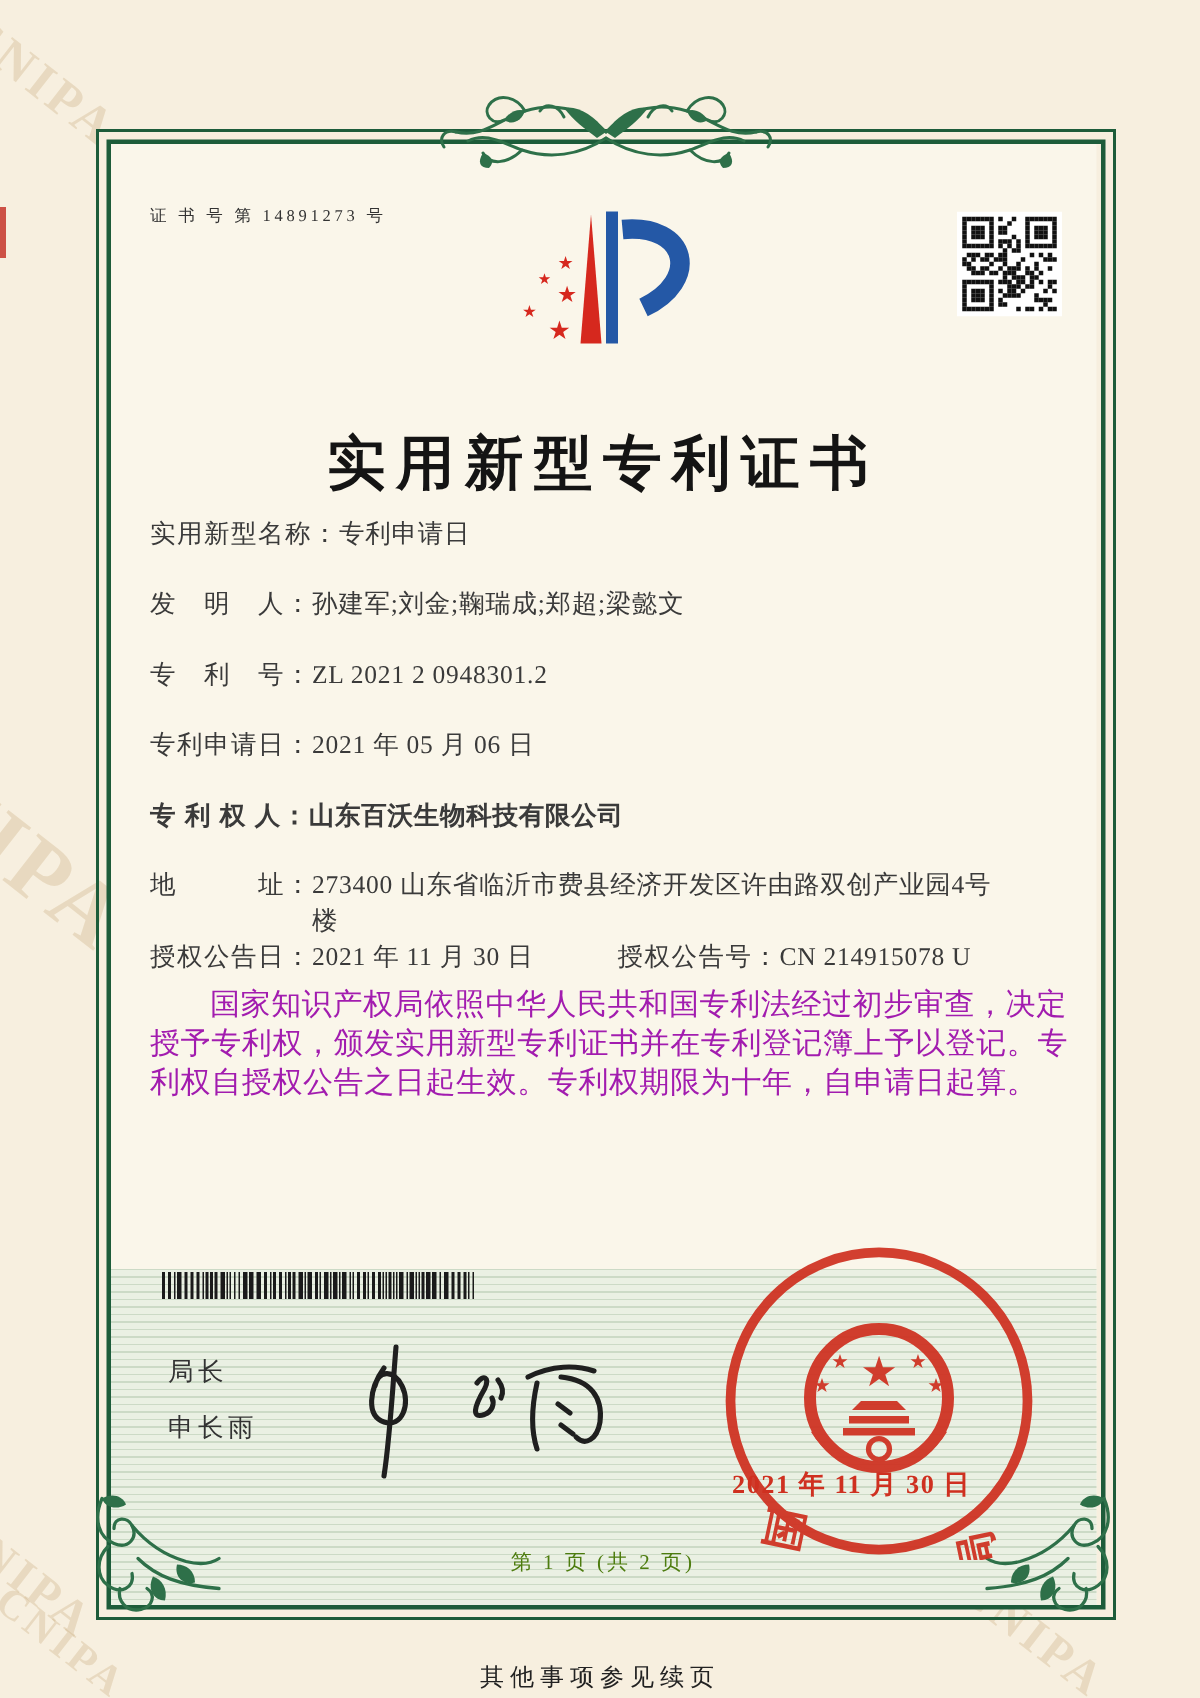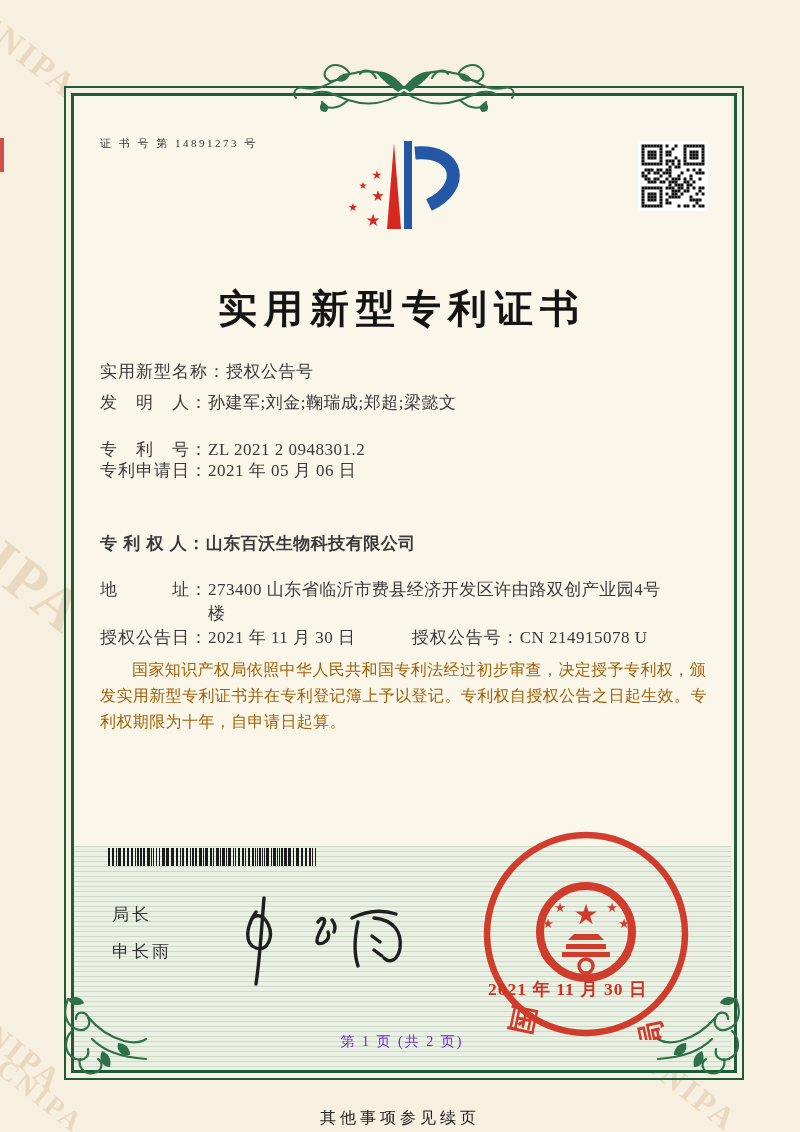--- a/index.html
+++ b/index.html
@@ -33,30 +33,30 @@
   .content{z-index:5;}
   .cert-no{left:100px;top:136px;font-size:11px;letter-spacing:2.5px;color:#333;z-index:5;}
   .title{left:64px;top:241px;width:676px;text-align:center;font-size:39px;font-weight:bold;
     letter-spacing:7px;color:#141414;z-index:5;margin-top:41px;}
   .field-row{left:100px;width:622px;display:flex;font-size:17px;color:#3a3a3a;z-index:5;line-height:24px;}
   .flabel{white-space:pre;letter-spacing:1px;}
   .fvalue{letter-spacing:.5px;}
   .addr .fvalue{max-width:462px;}
   .grant-pair{display:flex;}
   .grant-gap{width:56px;}
-  .paragraphs{left:100px;top:657px;width:618px;font-size:16px;line-height:26px;color:#a16207;z-index:5;}
+  .paragraphs{left:100px;top:657px;width:618px;font-size:20px;line-height:26px;color:#a21caf;z-index:5;}
   .paragraphs p{margin:0;text-indent:2em;letter-spacing:.4px;}
   .sig-title{left:112px;top:903px;font-size:17px;font-family:"Liberation Sans",sans-serif;
     letter-spacing:3px;color:#333;z-index:5;}
   .sig-name{left:112px;top:940px;font-size:17px;font-family:"Liberation Sans",sans-serif;
     letter-spacing:3px;color:#333;z-index:5;}
   .seal-date{left:488px;top:977px;font-size:17.5px;font-weight:bold;color:var(--seal-red,#cf3020);
     letter-spacing:1px;z-index:8;}
   .page-num{left:64px;top:1033px;width:676px;text-align:center;font-size:14px;
-    letter-spacing:2px;color:#6d28d9;z-index:5;}
+    letter-spacing:2px;color:#4d7c0f;z-index:5;}
   .footer-note{left:0;top:1108px;width:800px;text-align:center;font-size:16px;
     letter-spacing:4px;color:#222;z-index:5;}
   
   .green-stroke{stroke:var(--ornament-green,#2e7049);fill:none;stroke-linecap:round;}
   .green-fill{fill:var(--ornament-green,#2e7049);}
   .seal-stroke{stroke:var(--seal-red,#cf3020);fill:none;}
   .seal-fill{fill:var(--seal-red,#cf3020);}
   .logo-red{fill:var(--logo-red,#d6281e);}
   .logo-blue-stroke{stroke:var(--logo-blue,#2458a6);fill:none;}
   .seal-arc-text{font-size:29px;font-weight:bold;letter-spacing:16px;fill:var(--seal-red,#cf3020);
@@ -345,33 +345,33 @@
       <rect x="42" y="60" width="3" height="3"></rect>
       <rect x="45" y="60" width="3" height="3"></rect>
       <rect x="51" y="60" width="3" height="3"></rect>
       <rect x="57" y="60" width="3" height="3"></rect>
       <rect x="60" y="60" width="3" height="3"></rect>
     </g>
 </svg>
 
 <div class="abs title content">实用新型专利证书</div>
 
-<div class="abs field-row" style="top:344px;margin-top:16px;">
+<div class="abs field-row" style="top:344px;">
   <span class="flabel">实用新型名称：</span>
-  <span class="fvalue">授权公告号</span>
+  <span class="fvalue">专利申请日</span>
 </div>
 <div class="abs field-row" style="top:391px;">
   <span class="flabel">发　明　人：</span>
   <span class="fvalue">孙建军;刘金;鞠瑞成;郑超;梁懿文</span>
 </div>
 <div class="abs field-row" style="top:438px;">
   <span class="flabel">专　利　号：</span>
   <span class="fvalue">ZL 2021 2 0948301.2</span>
 </div>
-<div class="abs field-row" style="top:459px;">
+<div class="abs field-row" style="top:485px;">
   <span class="flabel">专利申请日：</span>
   <span class="fvalue">2021 年 05 月 06 日</span>
 </div>
 <div class="abs field-row" style="top:532px;font-weight:bold;">
   <span class="flabel">专 利 权 人：</span>
   <span class="fvalue">山东百沃生物科技有限公司</span>
 </div>
 <div class="abs field-row addr" style="top:578px;">
   <span class="flabel">地　　　址：</span>
   <span class="fvalue">273400 山东省临沂市费县经济开发区许由路双创产业园4号楼</span>

